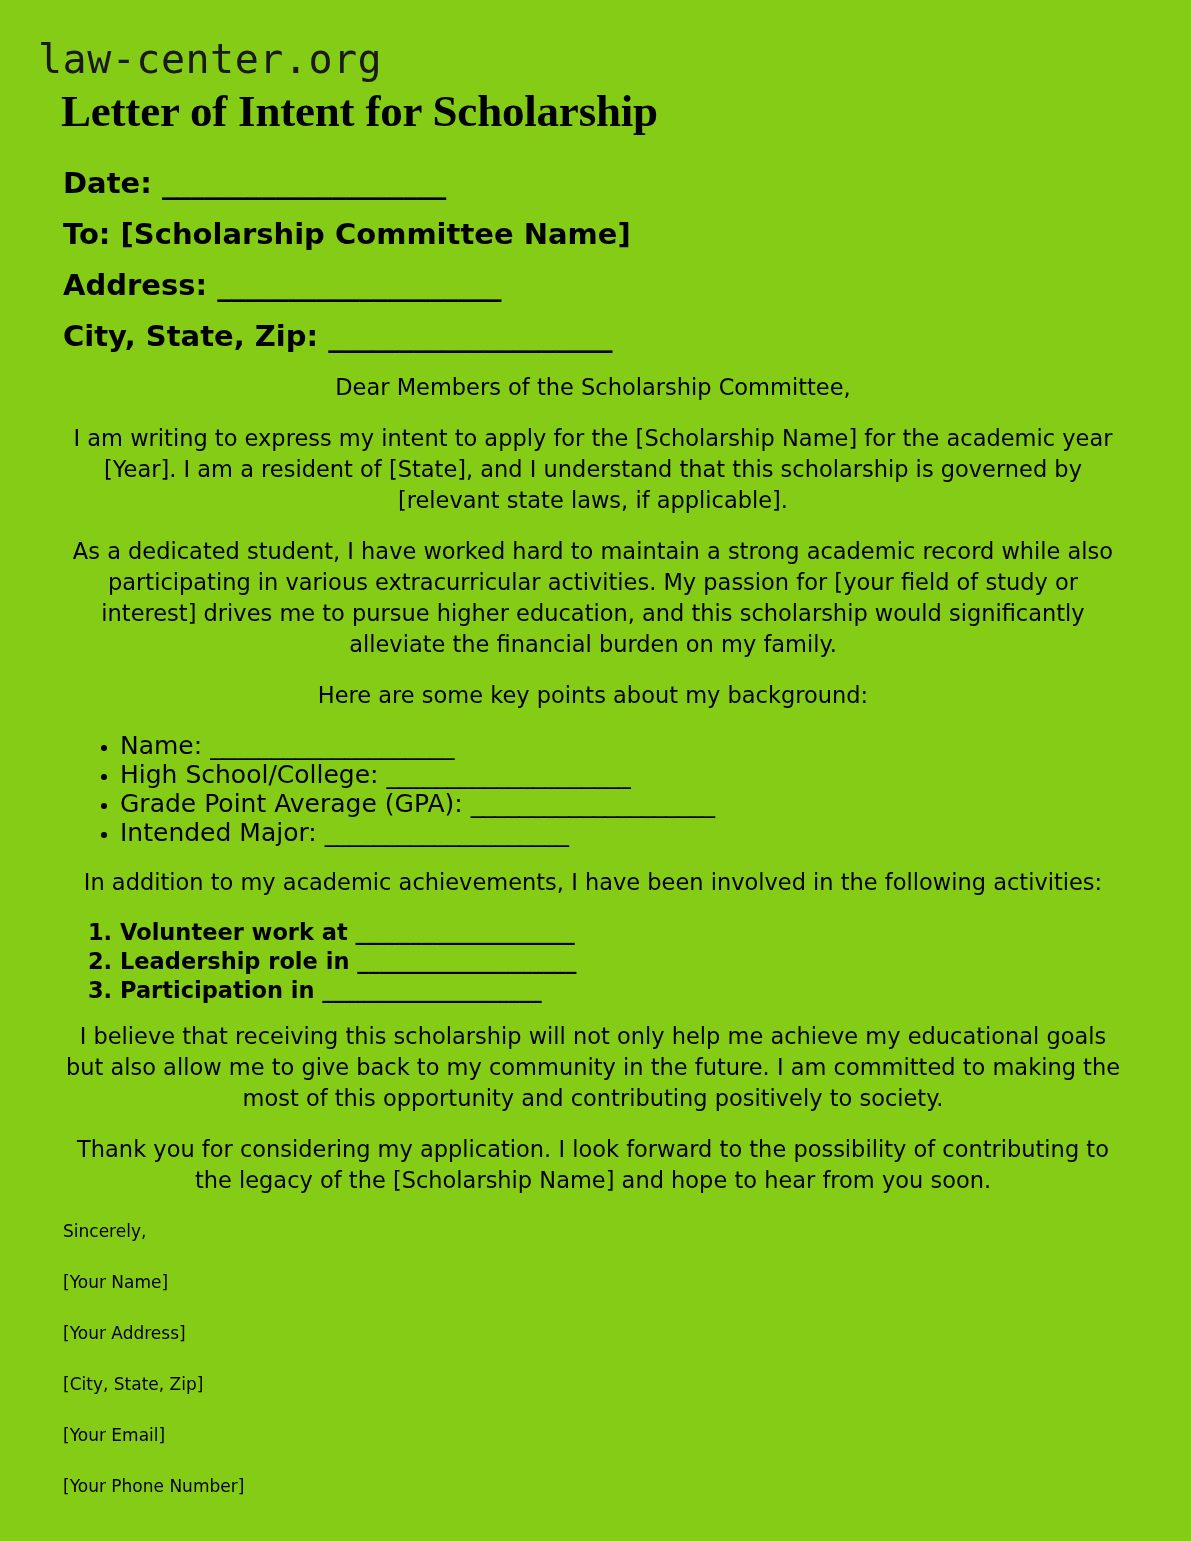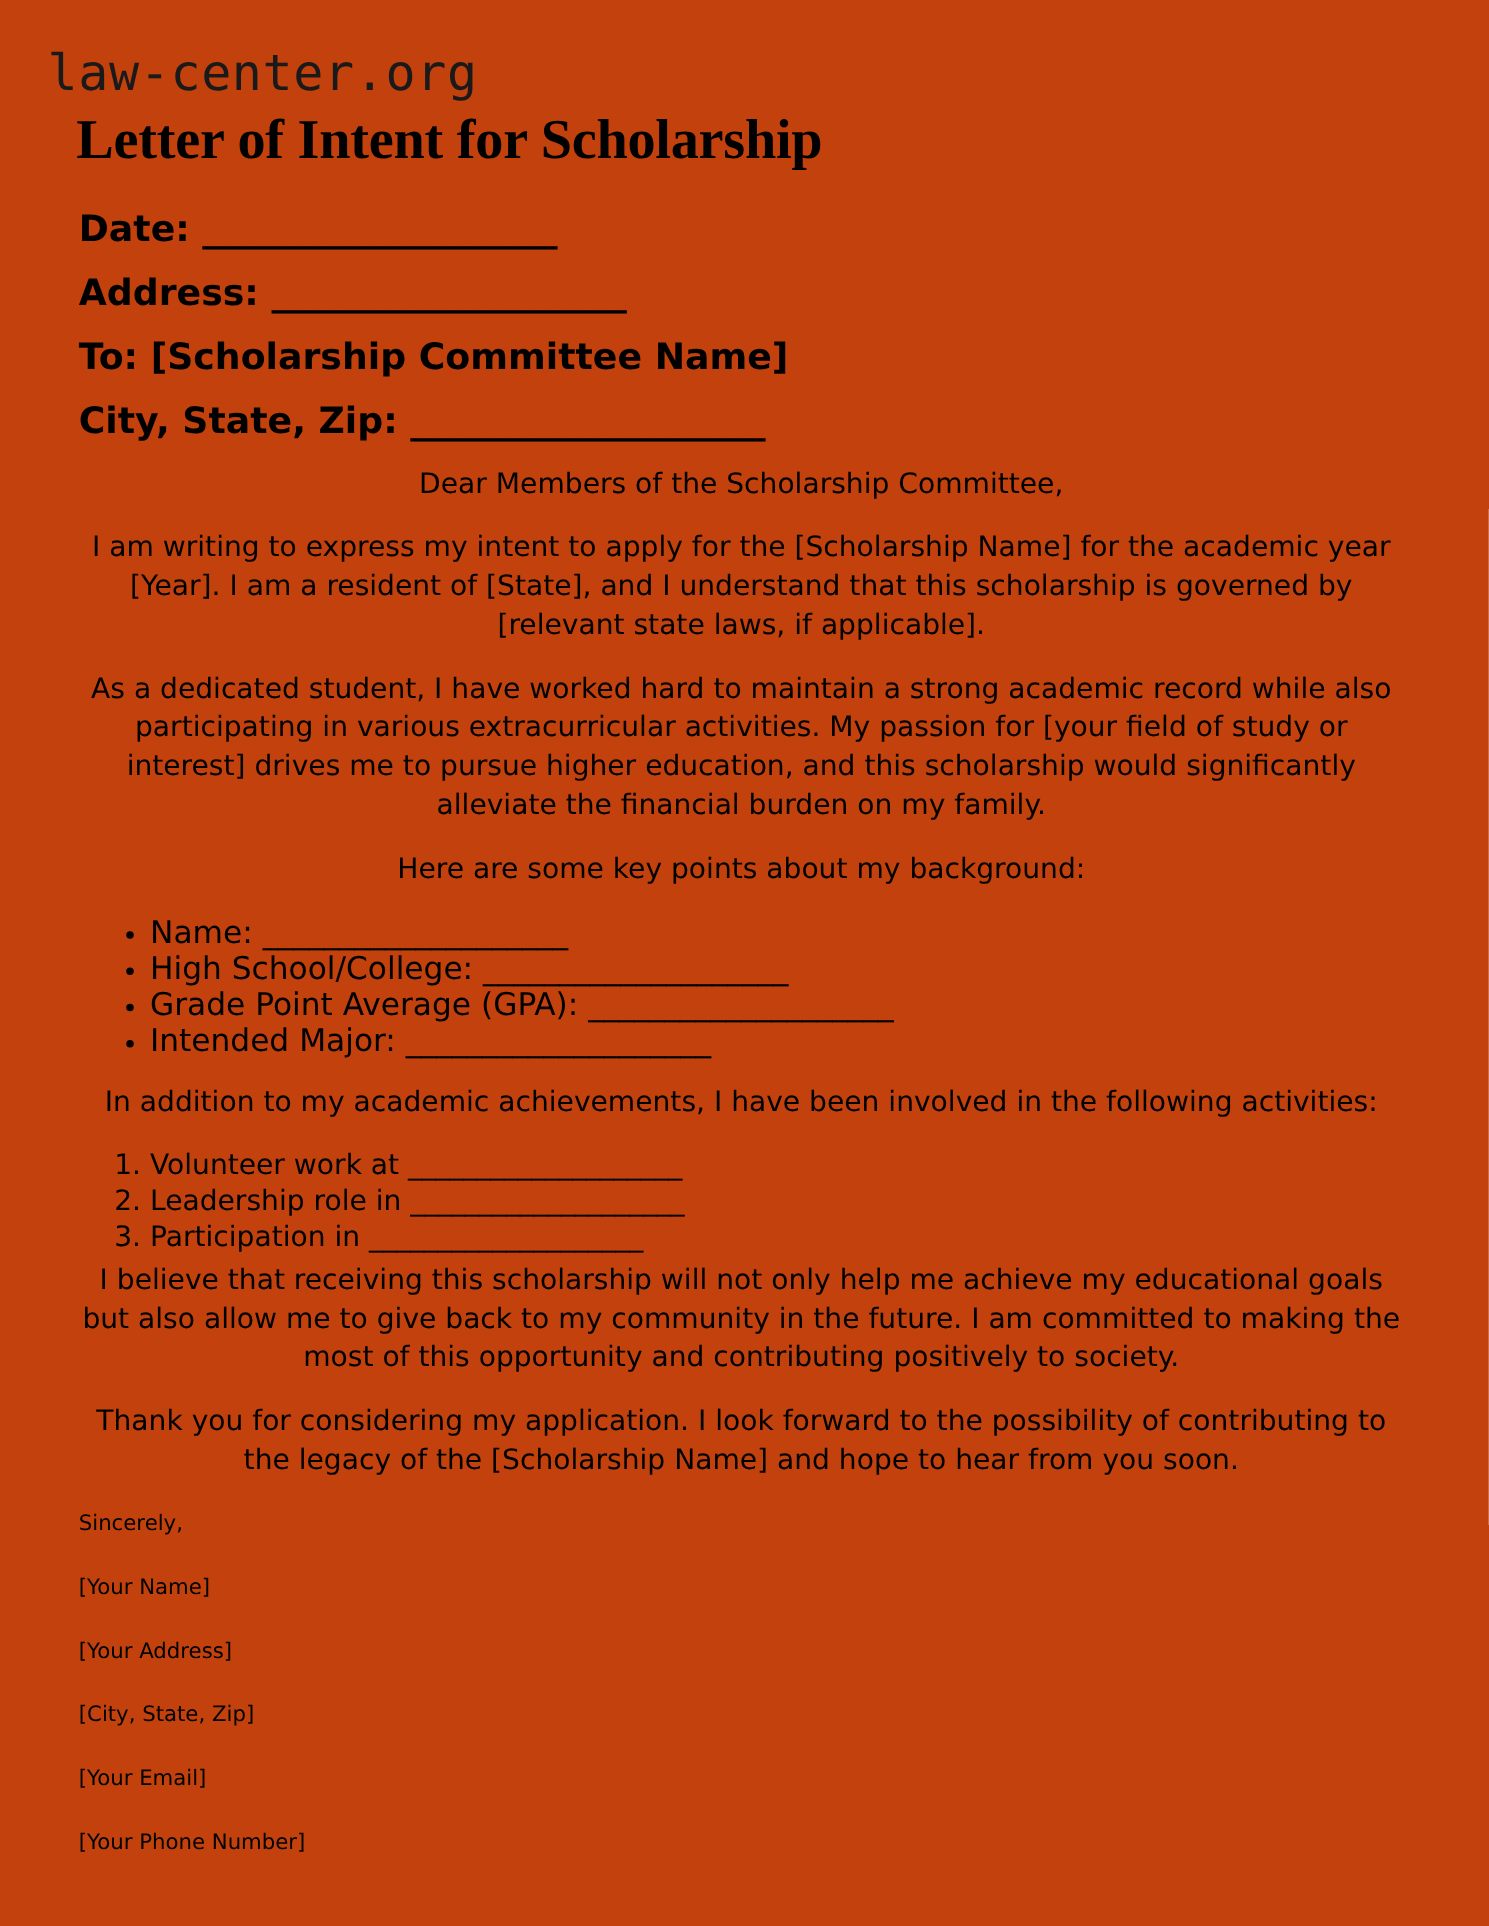--- a/index.html
+++ b/index.html
@@ -17,21 +17,21 @@
     color: #000000;
     -webkit-font-smoothing: antialiased;
   }
 
   .page {
     position: absolute;
     left: 0;
     top: 0;
     width: 1191px;
     height: 1541px;
-    background: #c2410c;
+    background: #84cc16;
     box-sizing: border-box;
   }
 
   
   .brand {
     position: absolute;
     left: 38px;
     top: 36px;
     font-family: "DejaVu Sans Mono", monospace;
     font-size: 40px;
@@ -92,23 +92,24 @@
     line-height: 29px;
     margin: 0;
     padding: 0;
     white-space: nowrap;
   }
   ul.bullets li::marker {
     font-size: 20px;
   }
 
   ol.numbers {
-    margin: 0 0 4px 0;
+    margin: 0 0 16px 0;
     padding: 0 0 0 57px;
     list-style: decimal outside;
+    font-weight: bold;
   }
   ol.numbers li {
     font-size: 22.5px;
     line-height: 29px;
     margin: 0;
     padding: 0;
     white-space: nowrap;
   }
 
   .sig-line {
@@ -123,23 +124,23 @@
 
 <div class="page">
 
   <div class="brand">law-center.org</div>
   <div class="doc-title">Letter of Intent for Scholarship</div>
 
   <div class="body-col">
 
     <div class="field-line"><span>Date: </span><span class="blank">____________________</span></div>
 
+    <div class="field-line"><span>To: [Scholarship Committee Name]</span><span class="blank"></span></div>
+
     <div class="field-line"><span>Address: </span><span class="blank">____________________</span></div>
-
-    <div class="field-line"><span>To: [Scholarship Committee Name]</span><span class="blank"></span></div>
 
     <div class="field-line"><span>City, State, Zip: </span><span class="blank">____________________</span></div>
 
     <p class="para">Dear Members of the Scholarship Committee,</p>
 
     <p class="para">I am writing to express my intent to apply for the [Scholarship Name] for the academic year [Year]. I am a resident of [State], and I understand that this scholarship is governed by [relevant state laws, if applicable].</p>
 
     <p class="para">As a dedicated student, I have worked hard to maintain a strong academic record while also participating in various extracurricular activities. My passion for [your field of study or interest] drives me to pursue higher education, and this scholarship would significantly alleviate the financial burden on my family.</p>
 
     <p class="para">Here are some key points about my background:</p>

